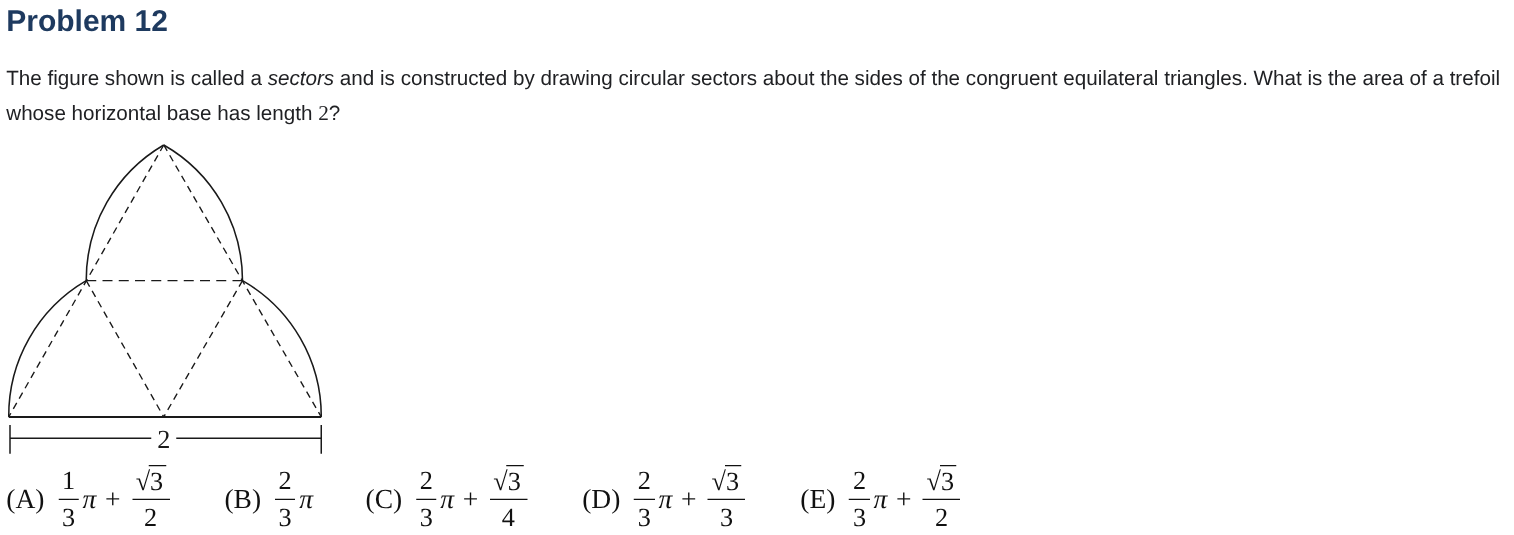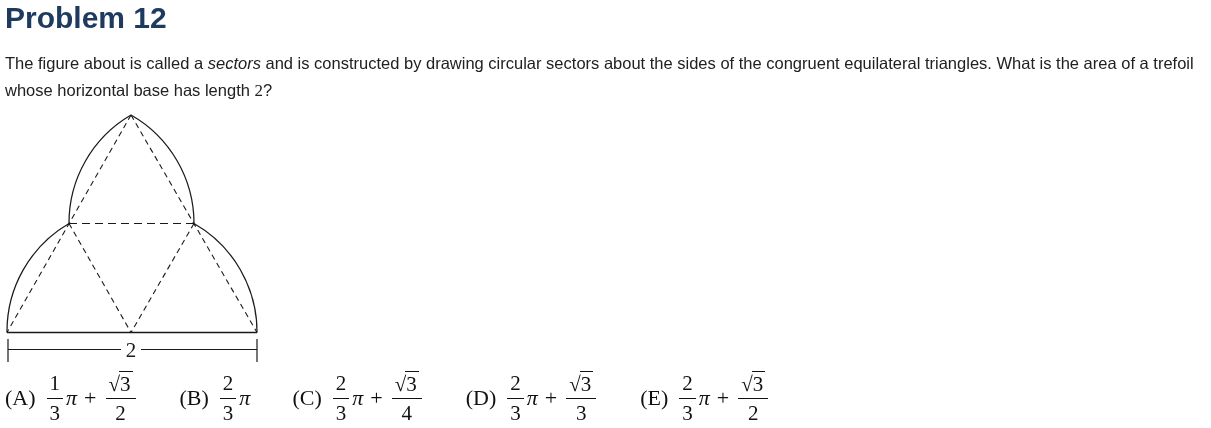--- a/index.html
+++ b/index.html
@@ -4,21 +4,21 @@
 <style>
   html, body { margin: 0; padding: 0; background: #ffffff; }
   body {
     width: 1211px; height: 428px; overflow: hidden;
     font-family: "Liberation Sans", sans-serif;
     color: #202124;
     position: relative;
   }
   .page-title {
     margin: 3px 0 0 5px;
-    font-size: 30px;
+    font-size: 24px;
     font-weight: 700;
     line-height: 30px;
     color: #1e3a5f;
   }
   .problem-text {
     margin: 17px 8px 0 5px;
     max-width: 1203px;
     font-size: 16.5px;
     line-height: 27px;
     color: #202124;
@@ -79,21 +79,21 @@
     border-top: 1.4px solid #111;
     padding: 0 2px 0 1px;
     margin-left: -1px;
   }
 </style>
 </head>
 <body>
 
 <h1 class="page-title">Problem 12</h1>
 
-<p class="problem-text"><span>The figure about is called a </span><em>sectors</em><span> and is constructed by drawing circular sectors about the sides of the congruent equilateral triangles. What is the area of a trefoil whose horizontal base has length </span><span class="math-serif">2</span><span>?</span></p>
+<p class="problem-text"><span>The figure shown is called a </span><em>sectors</em><span> and is constructed by drawing circular sectors about the sides of the congruent equilateral triangles. What is the area of a trefoil whose horizontal base has length </span><span class="math-serif">2</span><span>?</span></p>
 
 <div class="figure-wrap">
   <svg width="266" height="257" viewBox="0 0 266 257">
 
     <g fill="none" stroke="#1a1a1a" stroke-width="1.1" stroke-dasharray="5.5 4">
       <path d="M131 7 L7 224.5"></path>
       <path d="M131 7 L257 224.5"></path>
       <path d="M69 115.5 L131 224.5"></path>
       <path d="M194 115.5 L131 224.5"></path>
     </g>

